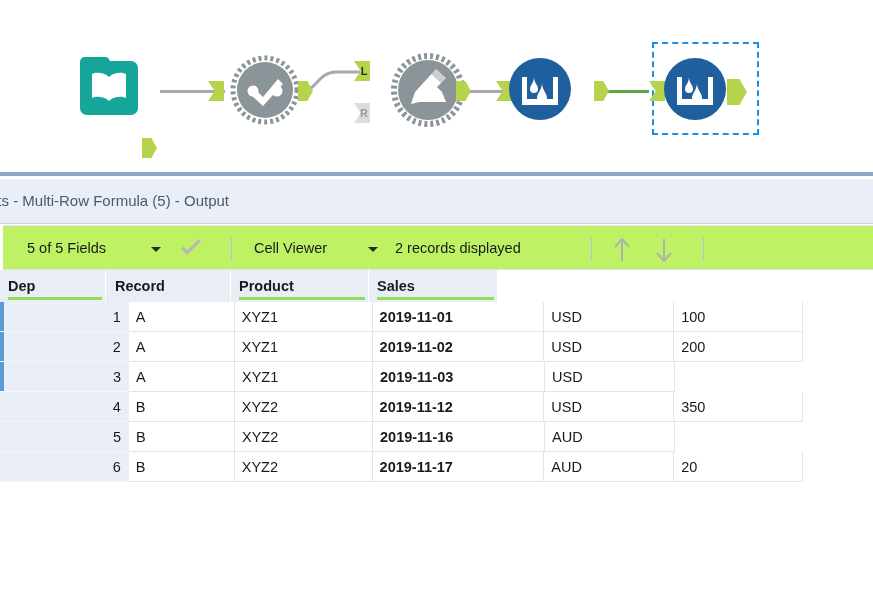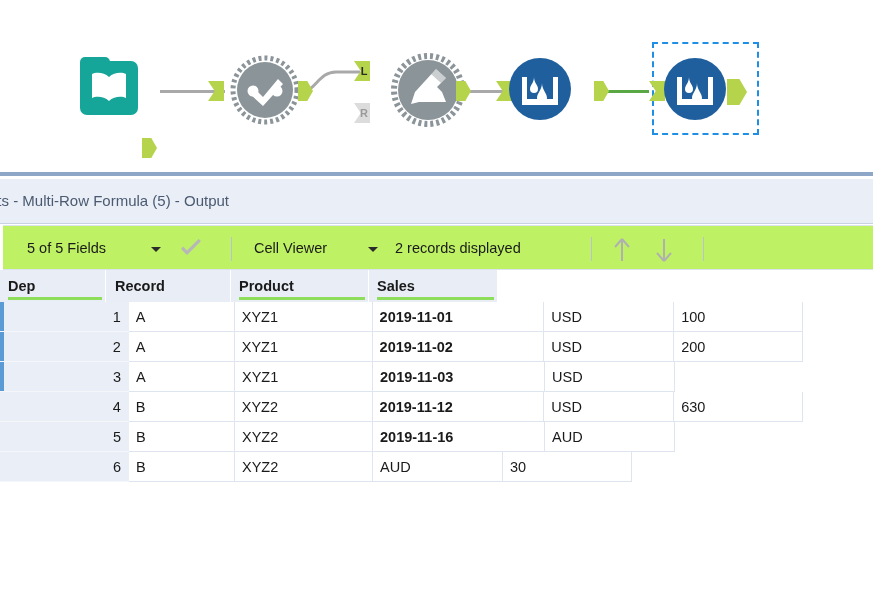--- a/index.html
+++ b/index.html
@@ -352,34 +352,35 @@
             <div class="cell c-date">2019-11-03</div>
             <div class="cell c-cur">USD</div>
           </div>
           <div class="grid-row body-row">
             <div class="row-marker"></div>
             <div class="cell c-rec rec">4</div>
             <div class="cell c-dep">B</div>
             <div class="cell c-prod">XYZ2</div>
             <div class="cell c-date">2019-11-12</div>
             <div class="cell c-cur">USD</div>
-            <div class="cell c-sales">630</div>
+            <div class="cell c-sales">350</div>
           </div>
           <div class="grid-row body-row">
             <div class="row-marker"></div>
             <div class="cell c-rec rec">5</div>
             <div class="cell c-dep">B</div>
             <div class="cell c-prod">XYZ2</div>
             <div class="cell c-date">2019-11-16</div>
             <div class="cell c-cur">AUD</div>
           </div>
           <div class="grid-row body-row">
             <div class="row-marker"></div>
             <div class="cell c-rec rec">6</div>
             <div class="cell c-dep">B</div>
             <div class="cell c-prod">XYZ2</div>
+            <div class="cell c-date">2019-11-17</div>
             <div class="cell c-cur">AUD</div>
-            <div class="cell c-sales">30</div>
+            <div class="cell c-sales">20</div>
           </div>
         </div>
     </div>
   </div>
 </div>
 
 </body></html>

